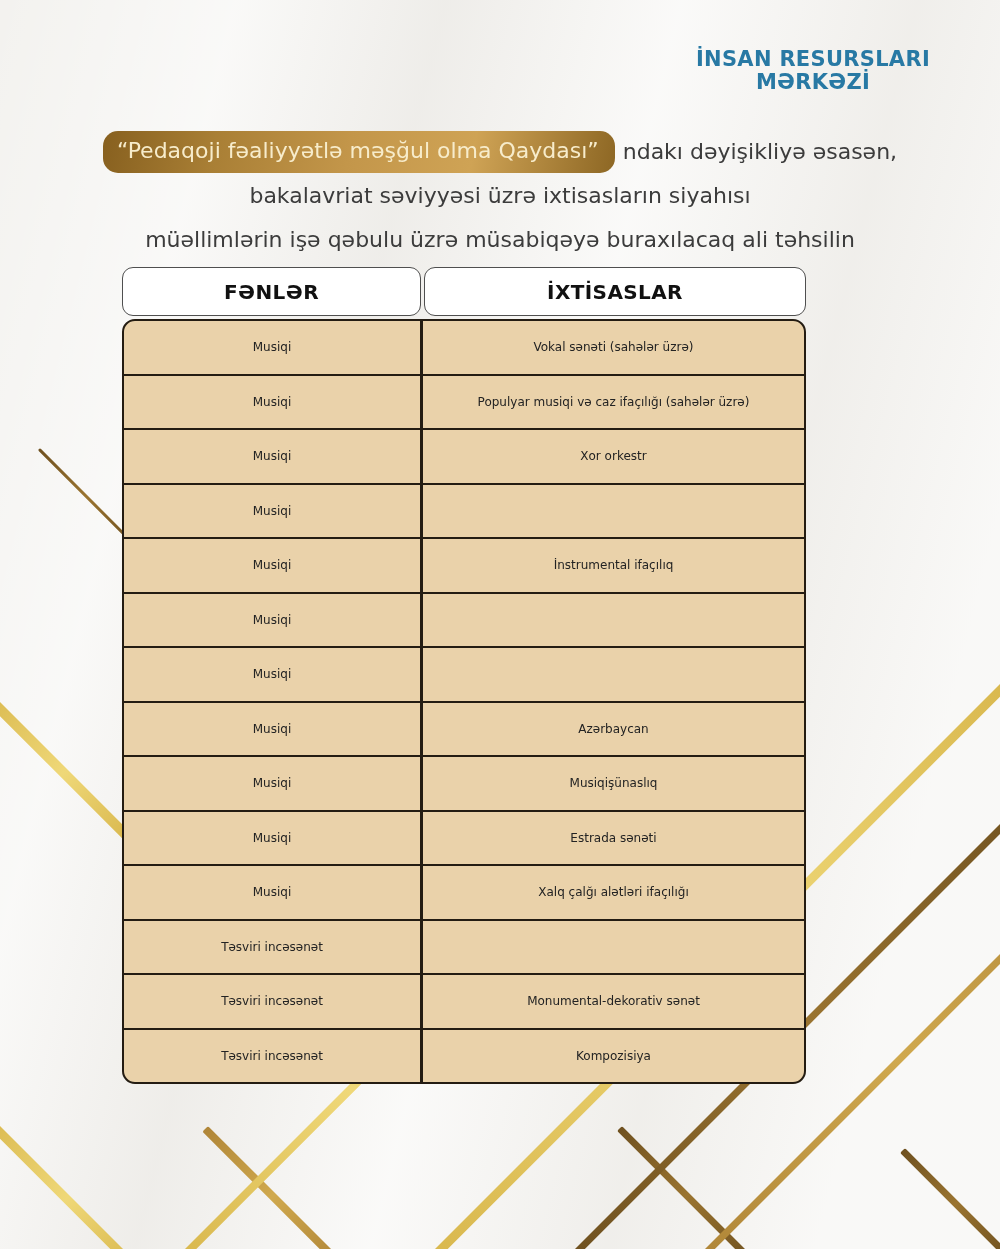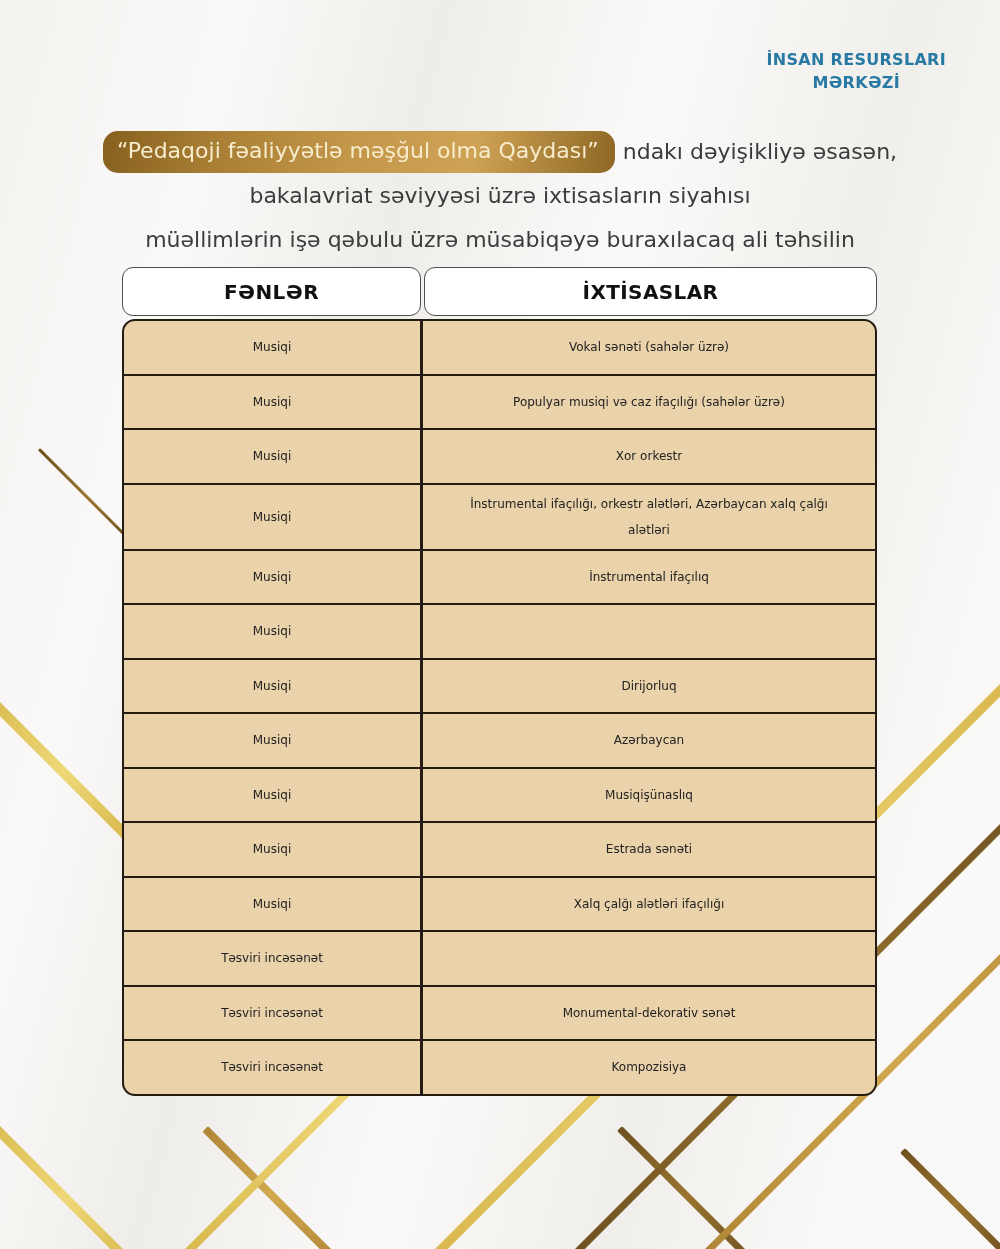--- a/index.html
+++ b/index.html
@@ -36,23 +36,23 @@
     z-index:1;
   }
   .gl-dr{transform:rotate(45deg);}
   .gl-ur{transform:rotate(-45deg);}
   .gl-bright{background:linear-gradient(90deg,var(--gold-bright-a),var(--gold-bright-b) 55%,var(--gold-bright-a));}
   .gl-mid{background:linear-gradient(90deg,var(--gold-mid-a),var(--gold-mid-b) 50%,var(--gold-mid-a));}
   .gl-dark{background:linear-gradient(90deg,var(--gold-dark-a),var(--gold-dark-b) 50%,var(--gold-dark-a));}
 
   
   .logo{
-    position:absolute;top:48px;right:54px;
+    position:absolute;top:48px;right:70px;
     text-align:center;color:var(--brand-blue);
-    font-weight:bold;font-size:16px;line-height:23px;
+    font-weight:bold;font-size:21px;line-height:23px;
     letter-spacing:.3px;z-index:3;
   }
   
   .title{
     position:absolute;top:130px;left:0;width:100%;
     text-align:center;color:var(--title-text);
     font-size:22px;line-height:44px;z-index:3;
   }
   .title-line1{display:flex;justify-content:center;align-items:center;gap:8px;}
   .badge{
@@ -60,21 +60,21 @@
     padding:2px 16px 4px 14px;
     border-radius:15px;
     background:linear-gradient(100deg,#87601f 0%,#a97f35 22%,#c3964a 48%,#cfa355 72%,#b9納8b43 84%,#8d6724 100%);
     background:linear-gradient(100deg,#87601f 0%,#a97f35 22%,#c3964a 48%,#cfa355 72%,#8d6724 100%);
     color:var(--badge-text);
     font-size:22px;line-height:36px;
     white-space:nowrap;
   }
   
   .table-wrap{
-    position:absolute;left:122px;top:267px;width:755px;z-index:2;
+    position:absolute;left:122px;top:267px;width:684px;z-index:2;
   }
   .table-head{
     display:grid;grid-template-columns:299px 1fr;gap:3px;
     margin-bottom:3px;
   }
   .head-cell{
     background:#ffffff;
     border:1.5px solid var(--header-border);
     border-radius:11px;
     height:47px;
@@ -148,35 +148,33 @@
     <div class="cell cell-right">Populyar musiqi və caz ifaçılığı (sahələr üzrə)</div>
   </div>
 
   <div class="trow">
     <div class="cell cell-left">Musiqi</div>
     <div class="cell cell-right">Xor orkestr</div>
   </div>
 
   <div class="trow">
     <div class="cell cell-left">Musiqi</div>
-    <div class="cell cell-right">İnstrumental ifaçılığı, orkestr alətləri, Azərbaycan xalq çalğı alətləri</div>
   </div>
 
   <div class="trow">
     <div class="cell cell-left">Musiqi</div>
     <div class="cell cell-right">İnstrumental ifaçılıq</div>
   </div>
 
   <div class="trow">
     <div class="cell cell-left">Musiqi</div>
   </div>
 
   <div class="trow">
     <div class="cell cell-left">Musiqi</div>
-    <div class="cell cell-right">Dirijorluq</div>
   </div>
 
   <div class="trow">
     <div class="cell cell-left">Musiqi</div>
     <div class="cell cell-right">Azərbaycan</div>
   </div>
 
   <div class="trow">
     <div class="cell cell-left">Musiqi</div>
     <div class="cell cell-right">Musiqişünaslıq</div>

